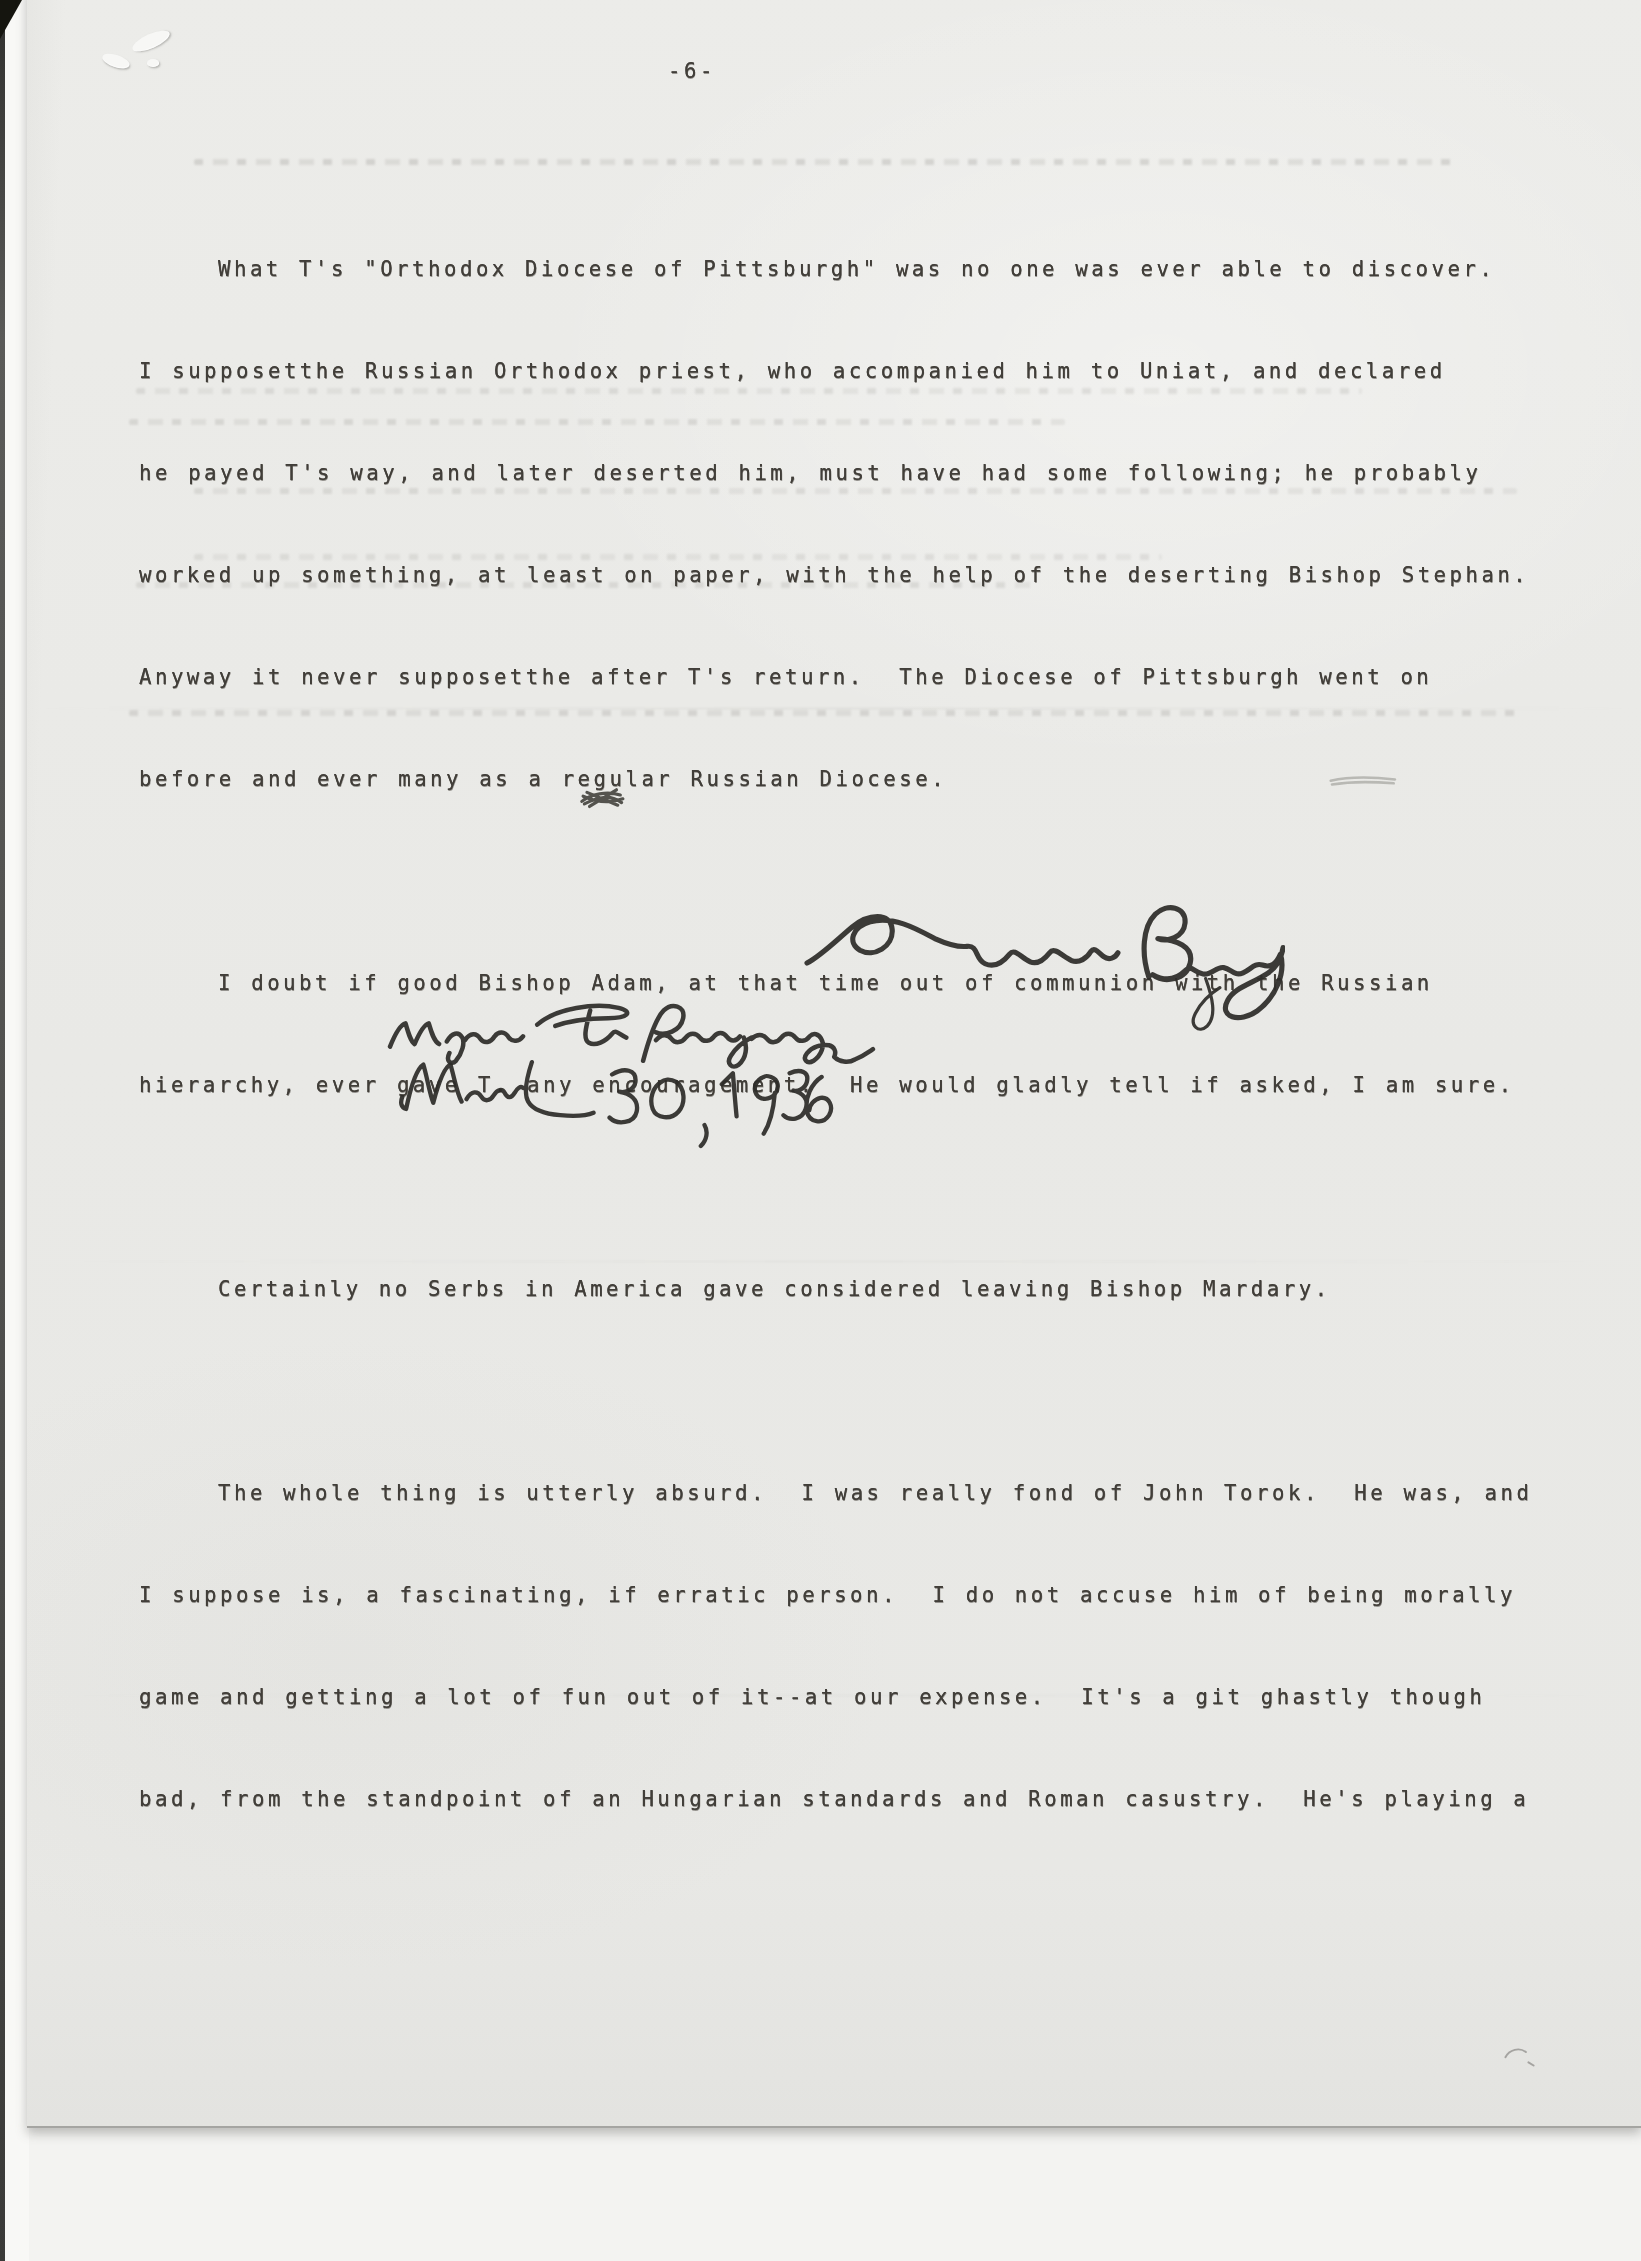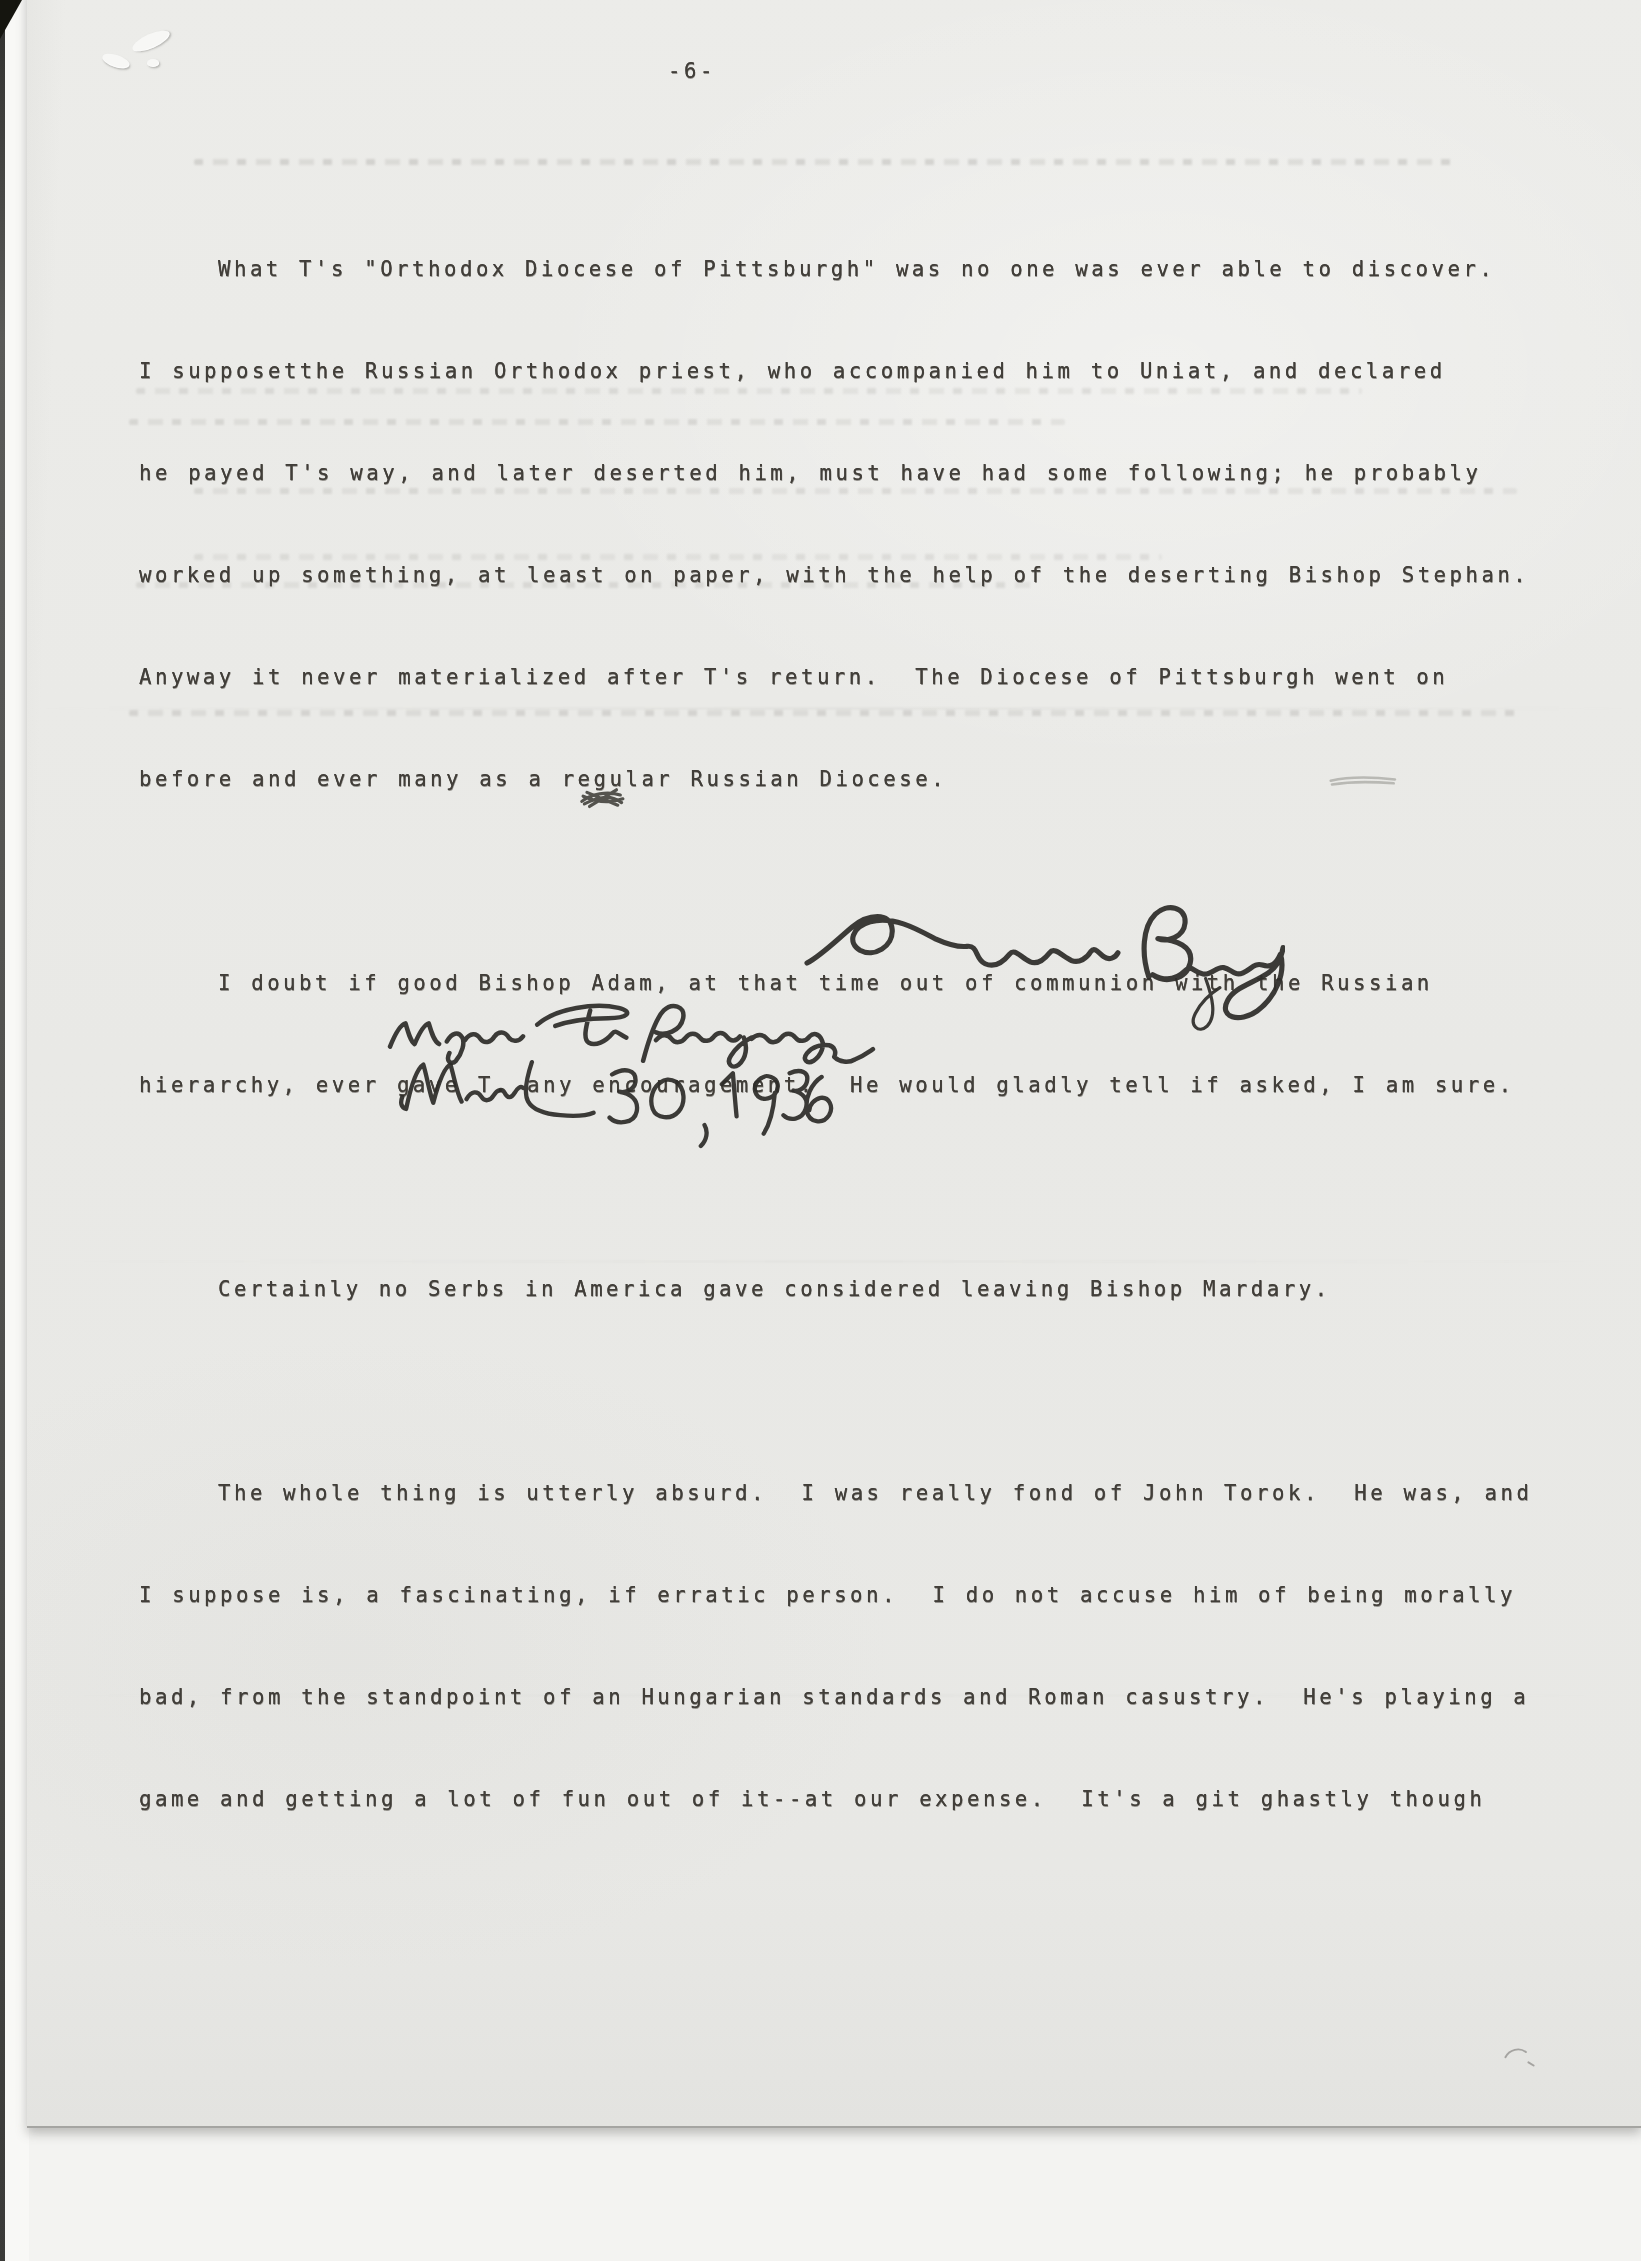--- a/index.html
+++ b/index.html
@@ -76,35 +76,35 @@
 <div class="ghost" style="left:129px;top:710px;width:1387px;opacity:.5;"></div>
 
 <div class="pageno">-6-</div>
 
 <div class="typed">
   <div class="para">
     <div class="line indent">What T's "Orthodox Diocese of Pittsburgh" was no one was ever able to discover.</div>
     <div class="line">I supposetthe Russian Orthodox priest, who accompanied him to Uniat, and declared</div>
     <div class="line">he payed T's way, and later deserted him, must have had some following; he probably</div>
     <div class="line">worked up something, at least on paper, with the help of the deserting Bishop Stephan.</div>
-    <div class="line">Anyway it never materialized after T's return.  The Diocese of Pittsburgh went on</div>
+    <div class="line">Anyway it never supposetthe after T's return.  The Diocese of Pittsburgh went on</div>
     <div class="line">before and ever many as a regular Russian Diocese.</div>
   </div>
   <div class="para">
     <div class="line indent">I doubt if good Bishop Adam, at that time out of communion with the Russian</div>
     <div class="line">hierarchy, ever gave T. any encouragement.  He would gladly tell if asked, I am sure.</div>
   </div>
   <div class="para">
     <div class="line indent">Certainly no Serbs in America gave considered leaving Bishop Mardary.</div>
   </div>
   <div class="para">
     <div class="line indent">The whole thing is utterly absurd.  I was really fond of John Torok.  He was, and</div>
     <div class="line">I suppose is, a fascinating, if erratic person.  I do not accuse him of being morally</div>
+    <div class="line">game and getting a lot of fun out of it--at our expense.  It's a git ghastly though</div>
     <div class="line">bad, from the standpoint of an Hungarian standards and Roman casustry.  He's playing a</div>
-    <div class="line">game and getting a lot of fun out of it--at our expense.  It's a git ghastly though</div>
     
   </div>
 </div>
 
 <svg class="scribble" style="position:absolute;left:578px;top:782px;" width="50" height="31" viewBox="0 0 78 48">
   <path d="M6,30 C20,18 46,14 66,20 M8,22 C26,30 48,34 70,26 M10,34 C30,24 50,18 68,32 M14,16 L62,36 M60,12 L18,38" stroke-width="5" opacity=".85"></path>
 </svg>
 
 <svg class="scribble" style="position:absolute;left:1328px;top:764px;" width="71" height="27" viewBox="0 0 110 42">
   <path d="M4,26 C30,20 70,20 104,24 M6,32 C40,26 76,28 102,30" stroke-width="4" opacity=".28"></path>

